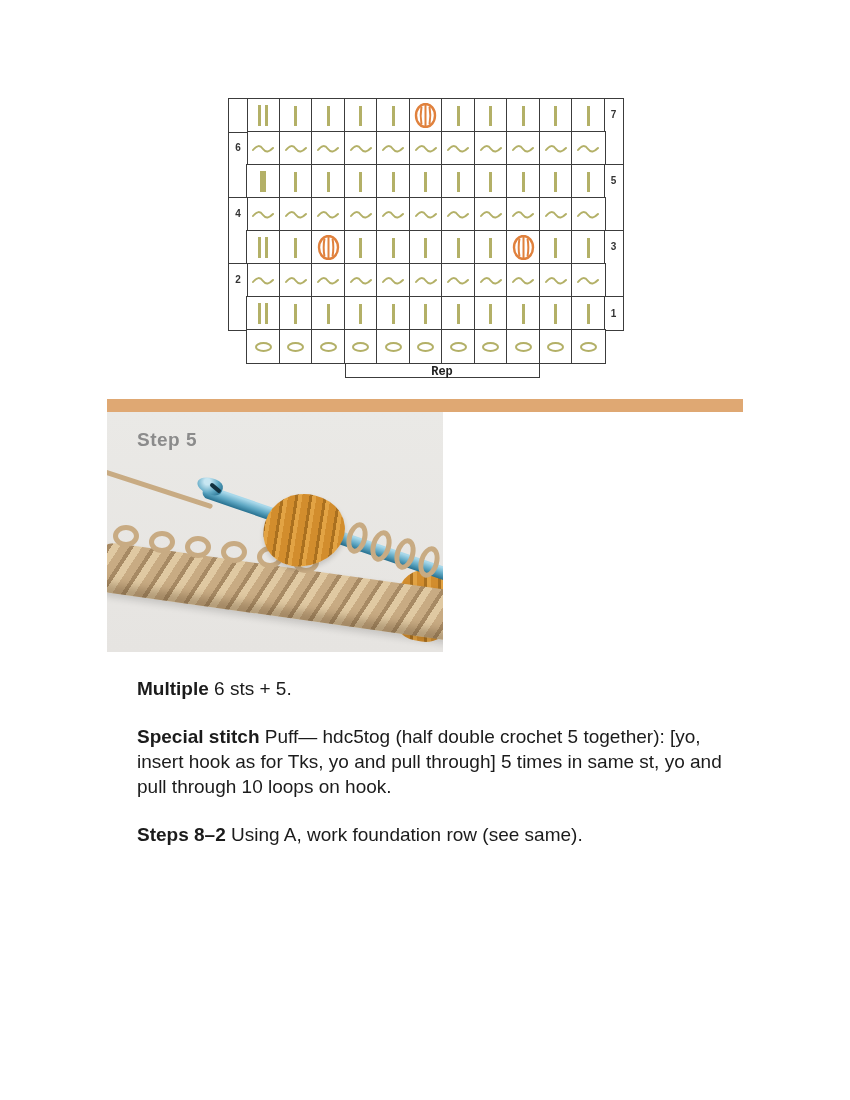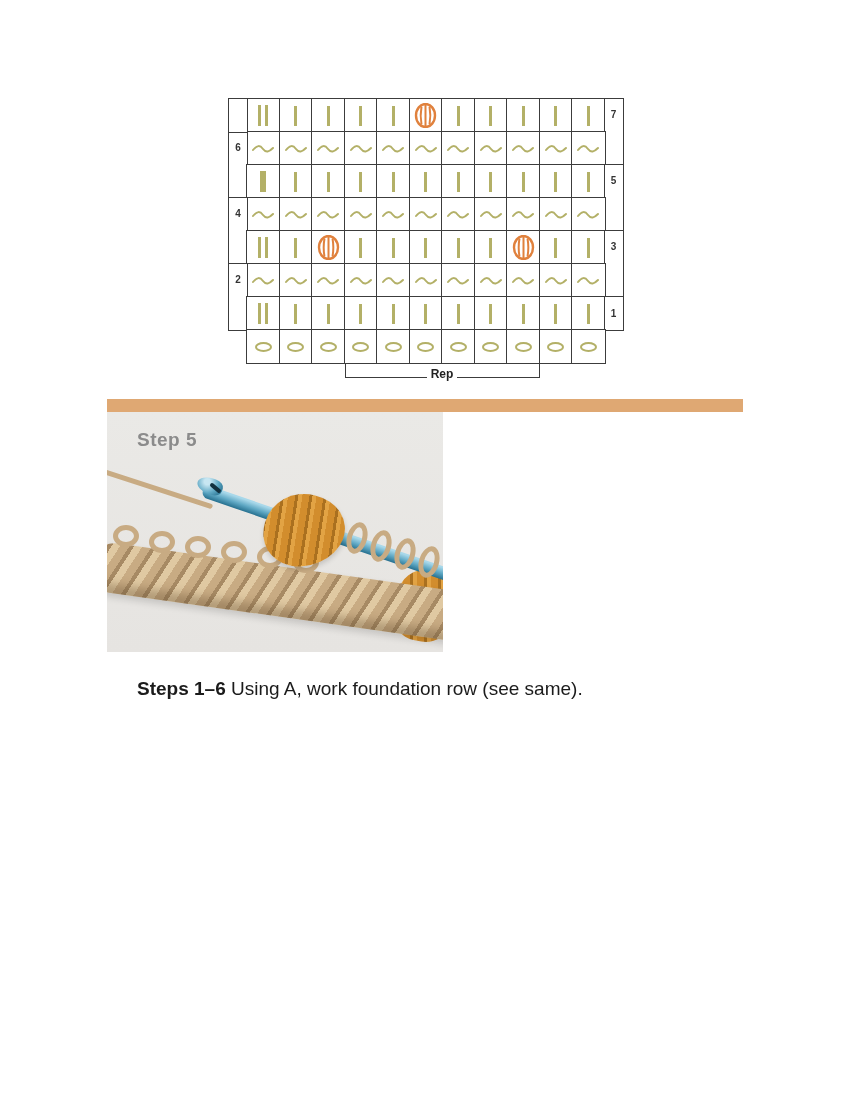--- a/index.html
+++ b/index.html
@@ -16,22 +16,22 @@
   .numcell.span2{align-items:flex-start;padding-top:10px;box-sizing:border-box;}
   .s-bar{width:3px;height:20px;background:var(--sym-olive);}
   .s-thick{width:6px;height:21px;background:var(--sym-olive);}
   .s-end{width:4px;height:21px;border-left:3px solid var(--sym-olive);
          border-right:3px solid var(--sym-olive);}
   .s-ch{width:17px;height:10px;border:2px solid var(--sym-olive);
         border-radius:50%;box-sizing:border-box;}
   .bracket{grid-row:9;height:14px;border-left:1px solid var(--grid-line);
            border-right:1px solid var(--grid-line);
            border-bottom:1px solid var(--grid-line);
-           display:flex;align-items:flex-end;justify-content:center;
-           align-self:start;}
+           display:flex;align-items:center;justify-content:center;
+           align-self:start;font-family:Liberation Mono, monospace;}
   .bracket span{font-size:12px;font-weight:bold;color:#222;line-height:9px;
                 transform:translateY(2px);background:#fff;padding:0 4px;}
 
   
   .divider{position:absolute;left:107px;top:399px;width:636px;height:13px;
            background:var(--accent-bar);}
 
   
   .photo{position:absolute;left:107px;top:412px;width:336px;height:240px;
          background:linear-gradient(180deg,var(--photo-bg) 0%,#e6e4e1 100%);
@@ -471,16 +471,18 @@
     <div class="hook-notch"></div>
     <div class="puff-a"></div>
     <div class="hloop l1"></div>
     <div class="hloop l2"></div>
     <div class="hloop l3"></div>
     <div class="hloop l4"></div>
     <div class="step-label">Step 5</div>
   </div>
 
   <div class="text-block">
-    <p><b>Steps 1–6</b><span> Using A, work foundation row (see same).</span></p>
+    <p><b>Multiple</b><span> 6 sts + 5.</span></p>
+    <p><b>Special stitch</b><span> Puff— hdc5tog (half double crochet 5 together): [yo, insert hook as for Tks, yo and pull through] 5 times in same st, yo and pull through 10 loops on hook.</span></p>
+    <p><b>Steps 8–2</b><span> Using A, work foundation row (see same).</span></p>
   </div>
 
 </div>
 
 </body></html>

